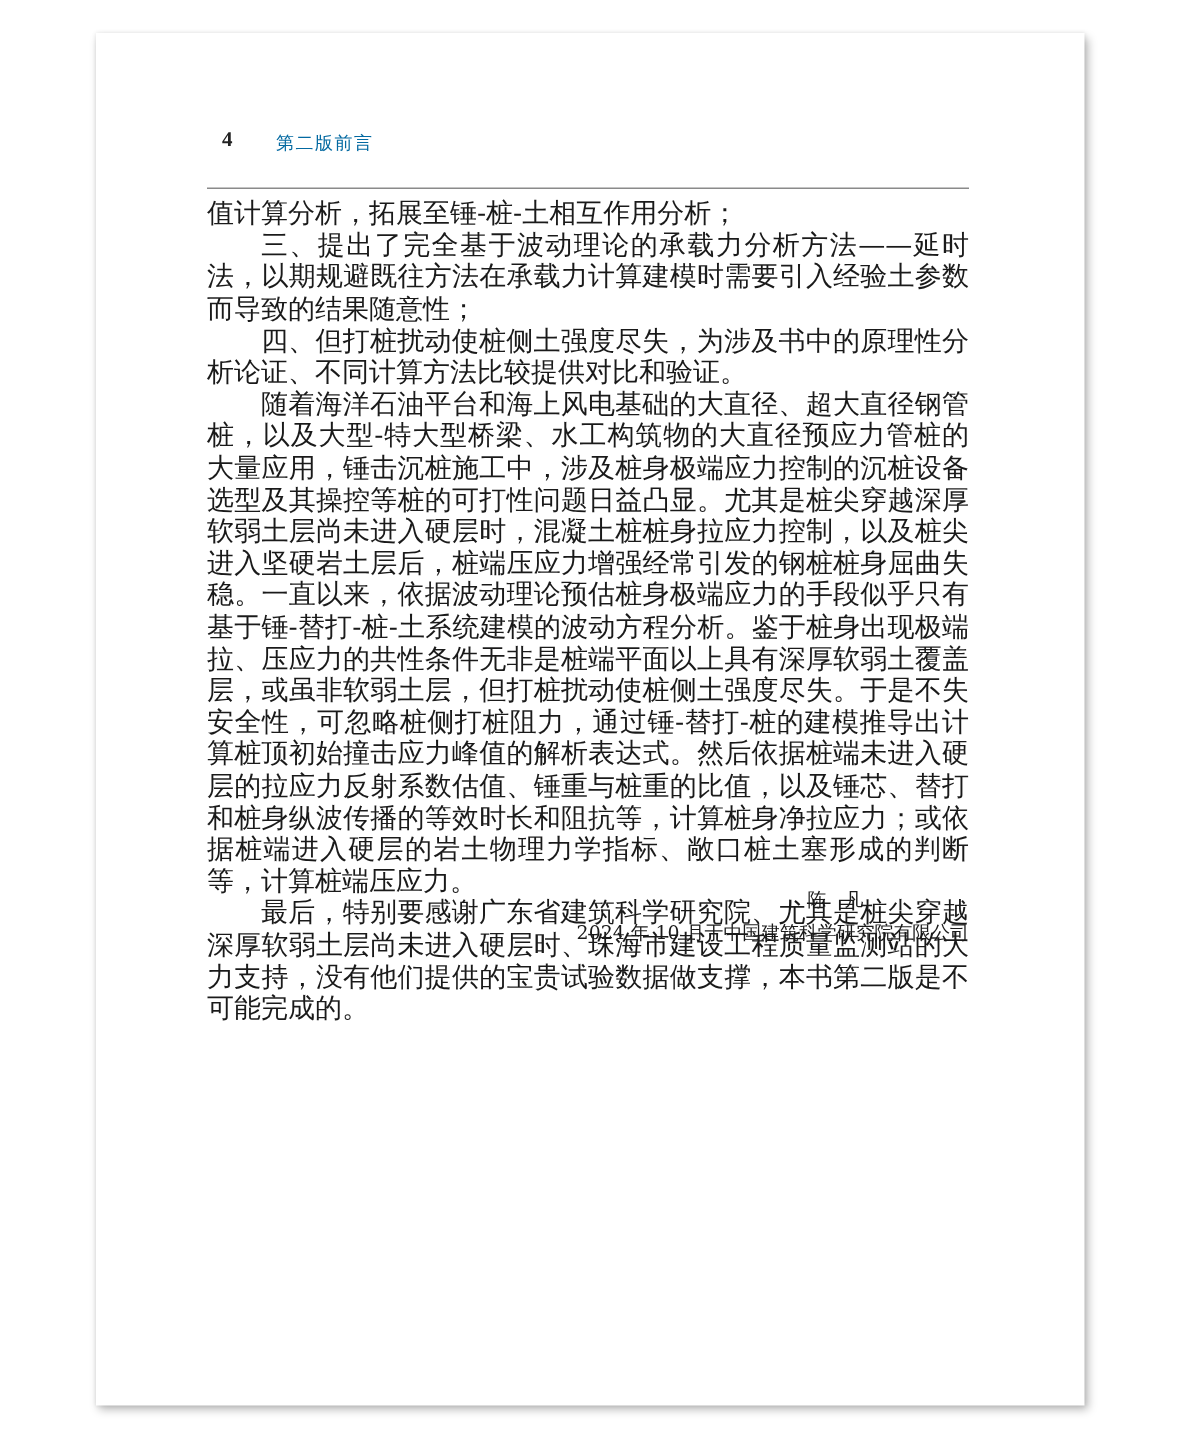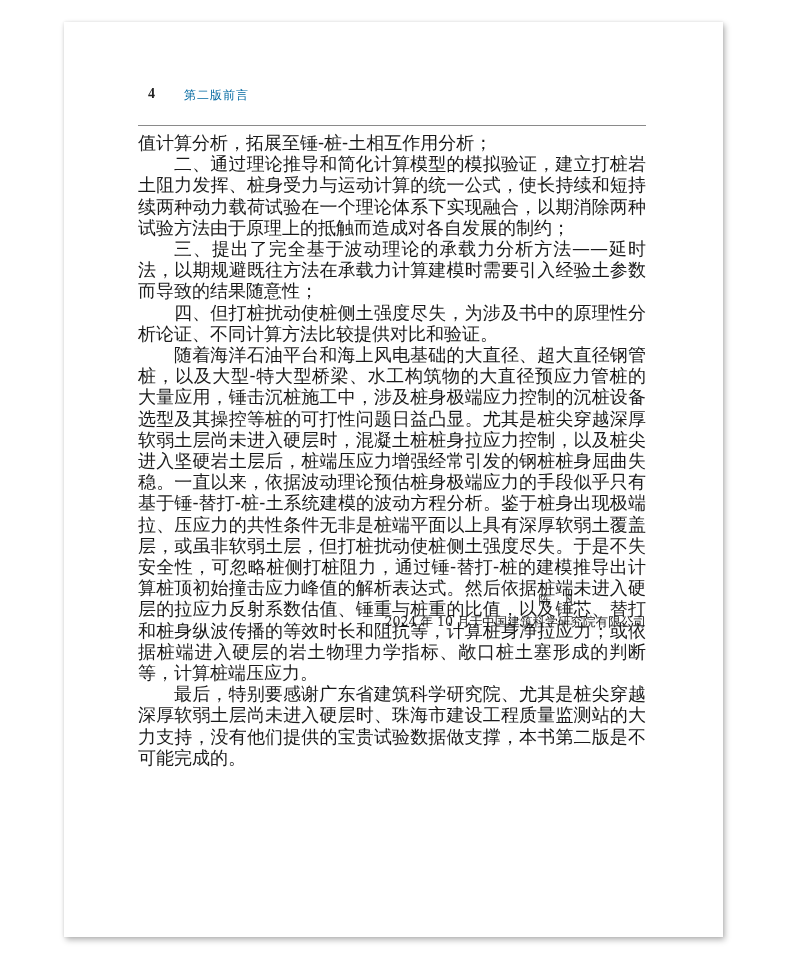--- a/index.html
+++ b/index.html
@@ -104,21 +104,20 @@
 
   <div class="running-head">
     <span class="page-number">4</span>
     <span class="running-title">第二版前言</span>
   </div>
 
   <div class="head-rule"></div>
 
   <div class="body-text">
     <p class="para noindent">值计算分析，拓展至锤-桩-土相互作用分析；</p>
-    <p class="para">二、通过理论推导和简化计算模型的模拟验证，建立打桩岩土阻力发挥、桩身受力与运动计算的统一公式，使长持续和短持续两种动力载荷试验在一个理论体系下实现融合，以期消除两种试验方法由于原理上的抵触而造成对各自发展的制约；</p>
     <p class="para">三、提出了完全基于波动理论的承载力分析方法——延时法，以期规避既往方法在承载力计算建模时需要引入经验土参数而导致的结果随意性；</p>
     <p class="para">四、但打桩扰动使桩侧土强度尽失，为涉及书中的原理性分析论证、不同计算方法比较提供对比和验证。</p>
     <p class="para">随着海洋石油平台和海上风电基础的大直径、超大直径钢管桩，以及大型-特大型桥梁、水工构筑物的大直径预应力管桩的大量应用，锤击沉桩施工中，涉及桩身极端应力控制的沉桩设备选型及其操控等桩的可打性问题日益凸显。尤其是桩尖穿越深厚软弱土层尚未进入硬层时，混凝土桩桩身拉应力控制，以及桩尖进入坚硬岩土层后，桩端压应力增强经常引发的钢桩桩身屈曲失稳。一直以来，依据波动理论预估桩身极端应力的手段似乎只有基于锤-替打-桩-土系统建模的波动方程分析。鉴于桩身出现极端拉、压应力的共性条件无非是桩端平面以上具有深厚软弱土覆盖层，或虽非软弱土层，但打桩扰动使桩侧土强度尽失。于是不失安全性，可忽略桩侧打桩阻力，通过锤-替打-桩的建模推导出计算桩顶初始撞击应力峰值的解析表达式。然后依据桩端未进入硬层的拉应力反射系数估值、锤重与桩重的比值，以及锤芯、替打和桩身纵波传播的等效时长和阻抗等，计算桩身净拉应力；或依据桩端进入硬层的岩土物理力学指标、敞口桩土塞形成的判断等，计算桩端压应力。</p>
     <p class="para">最后，特别要感谢广东省建筑科学研究院、尤其是桩尖穿越深厚软弱土层尚未进入硬层时、珠海市建设工程质量监测站的大力支持，没有他们提供的宝贵试验数据做支撑，本书第二版是不可能完成的。</p>
   </div>
 
   <div class="signature sig-name">陈凡</div>
   <div class="signature sig-date">2024 年 10 月于中国建筑科学研究院有限公司</div>
 
 </div>

